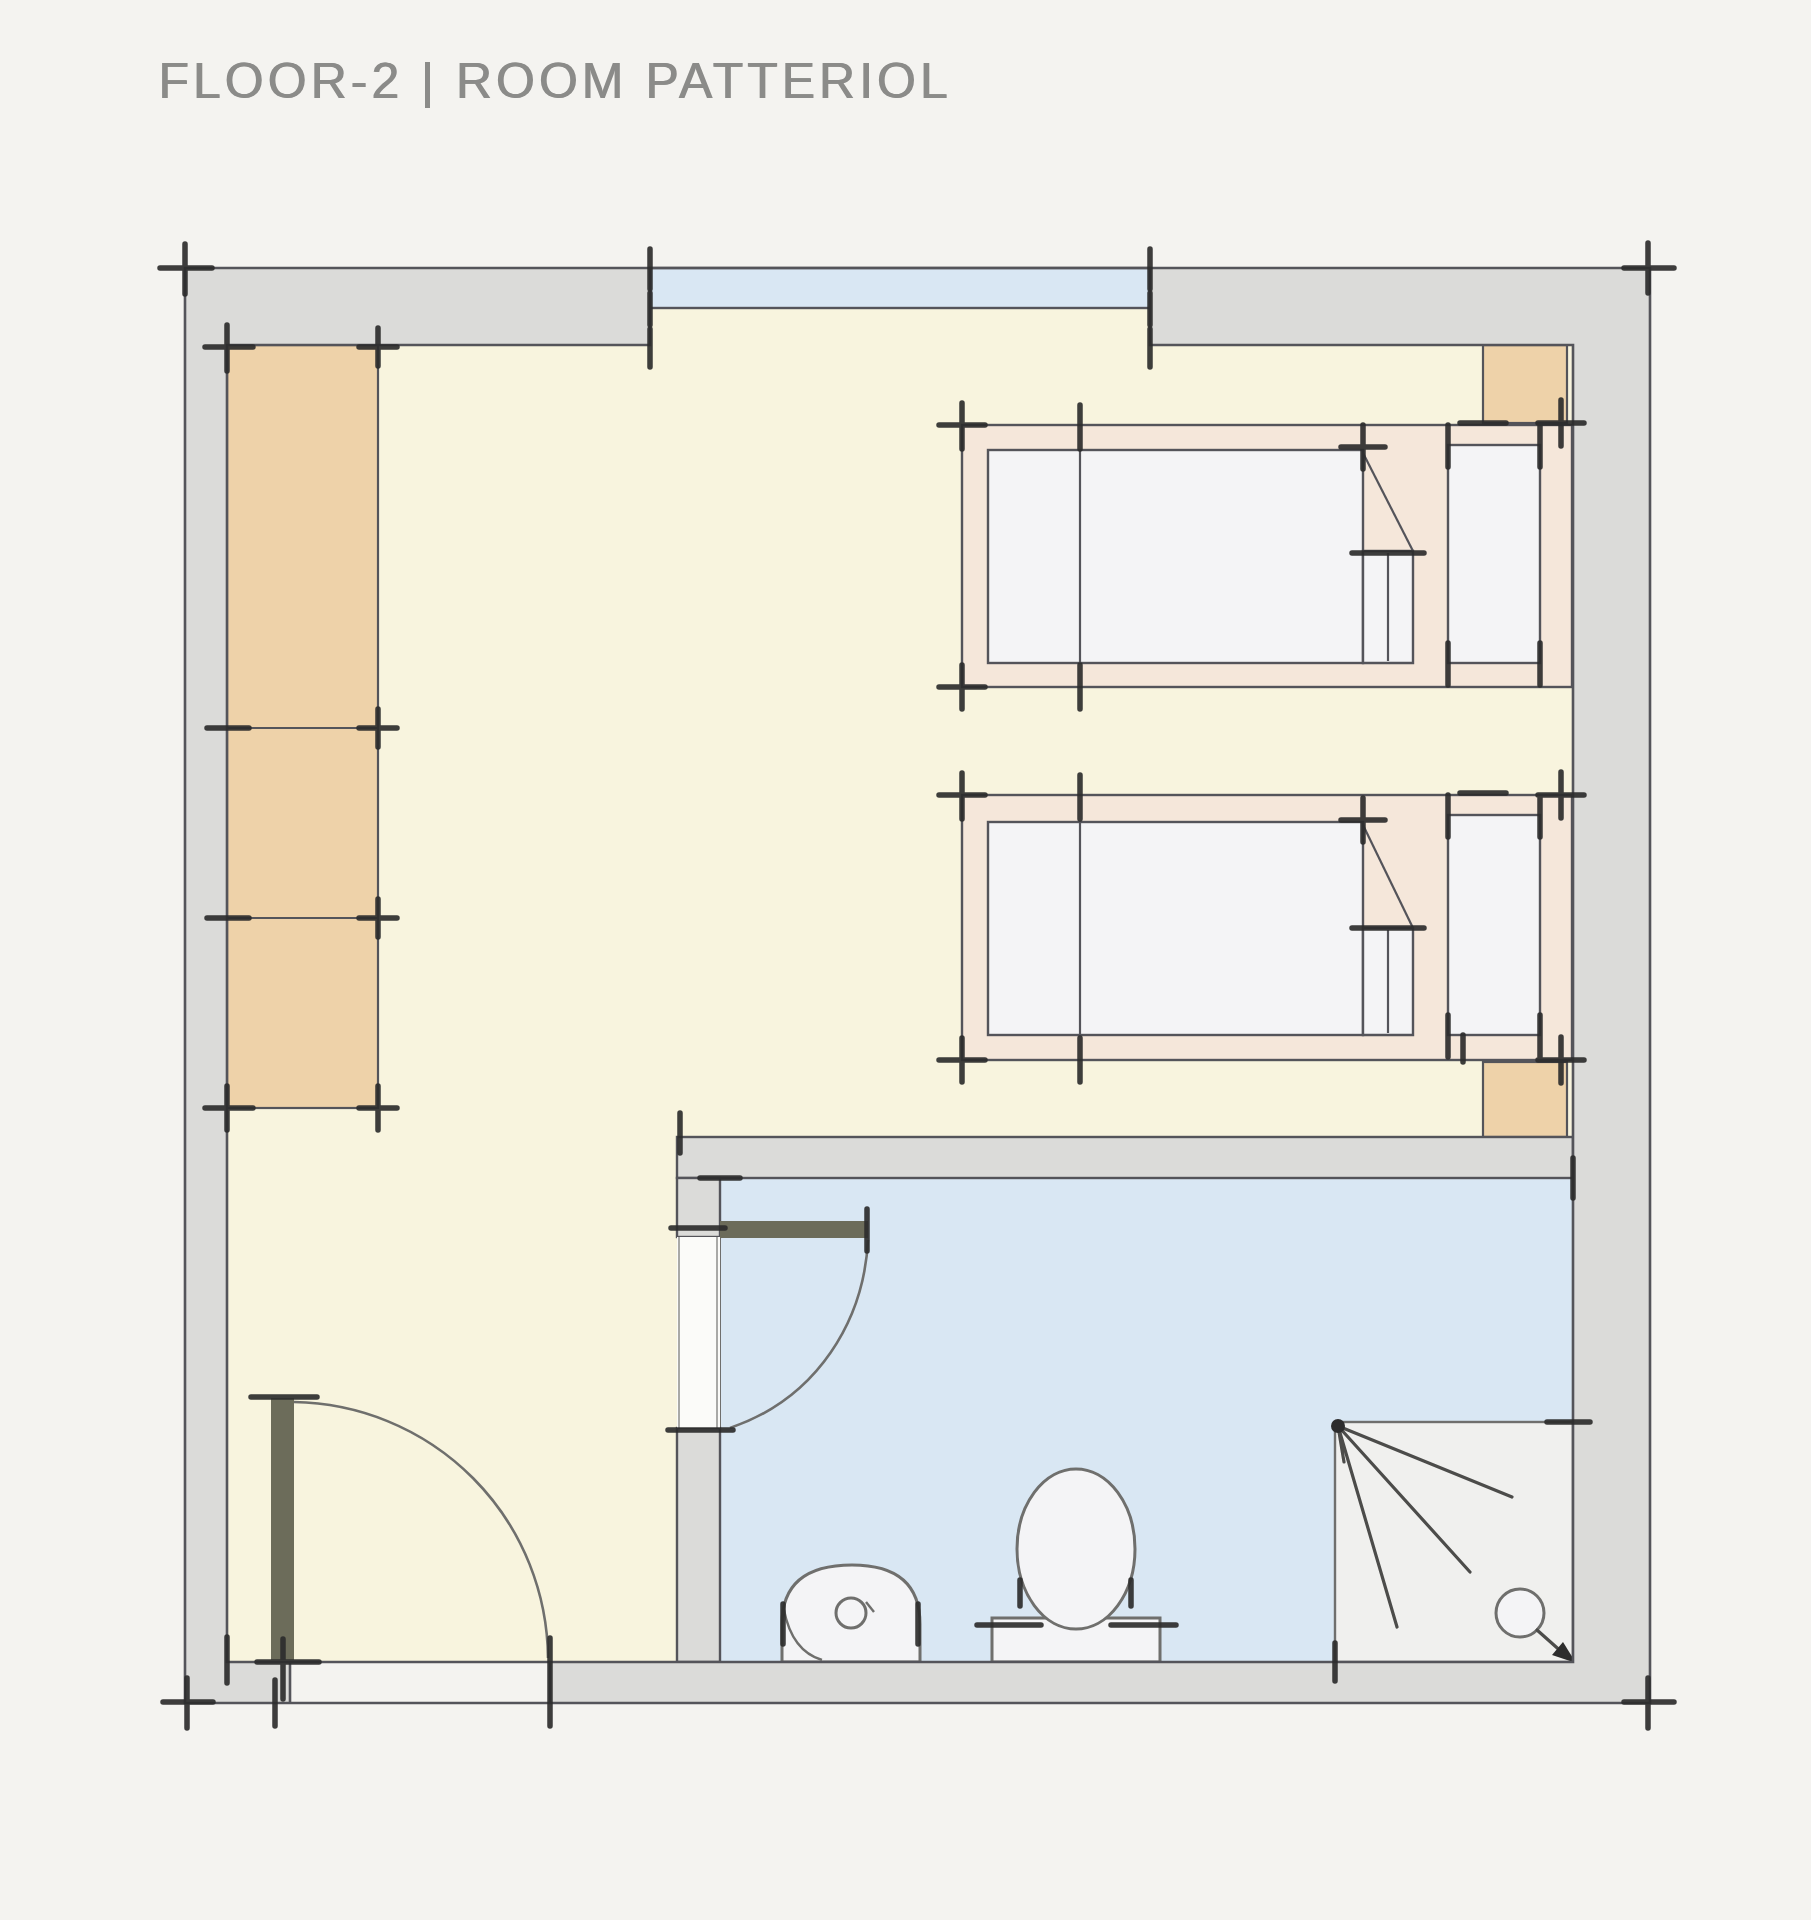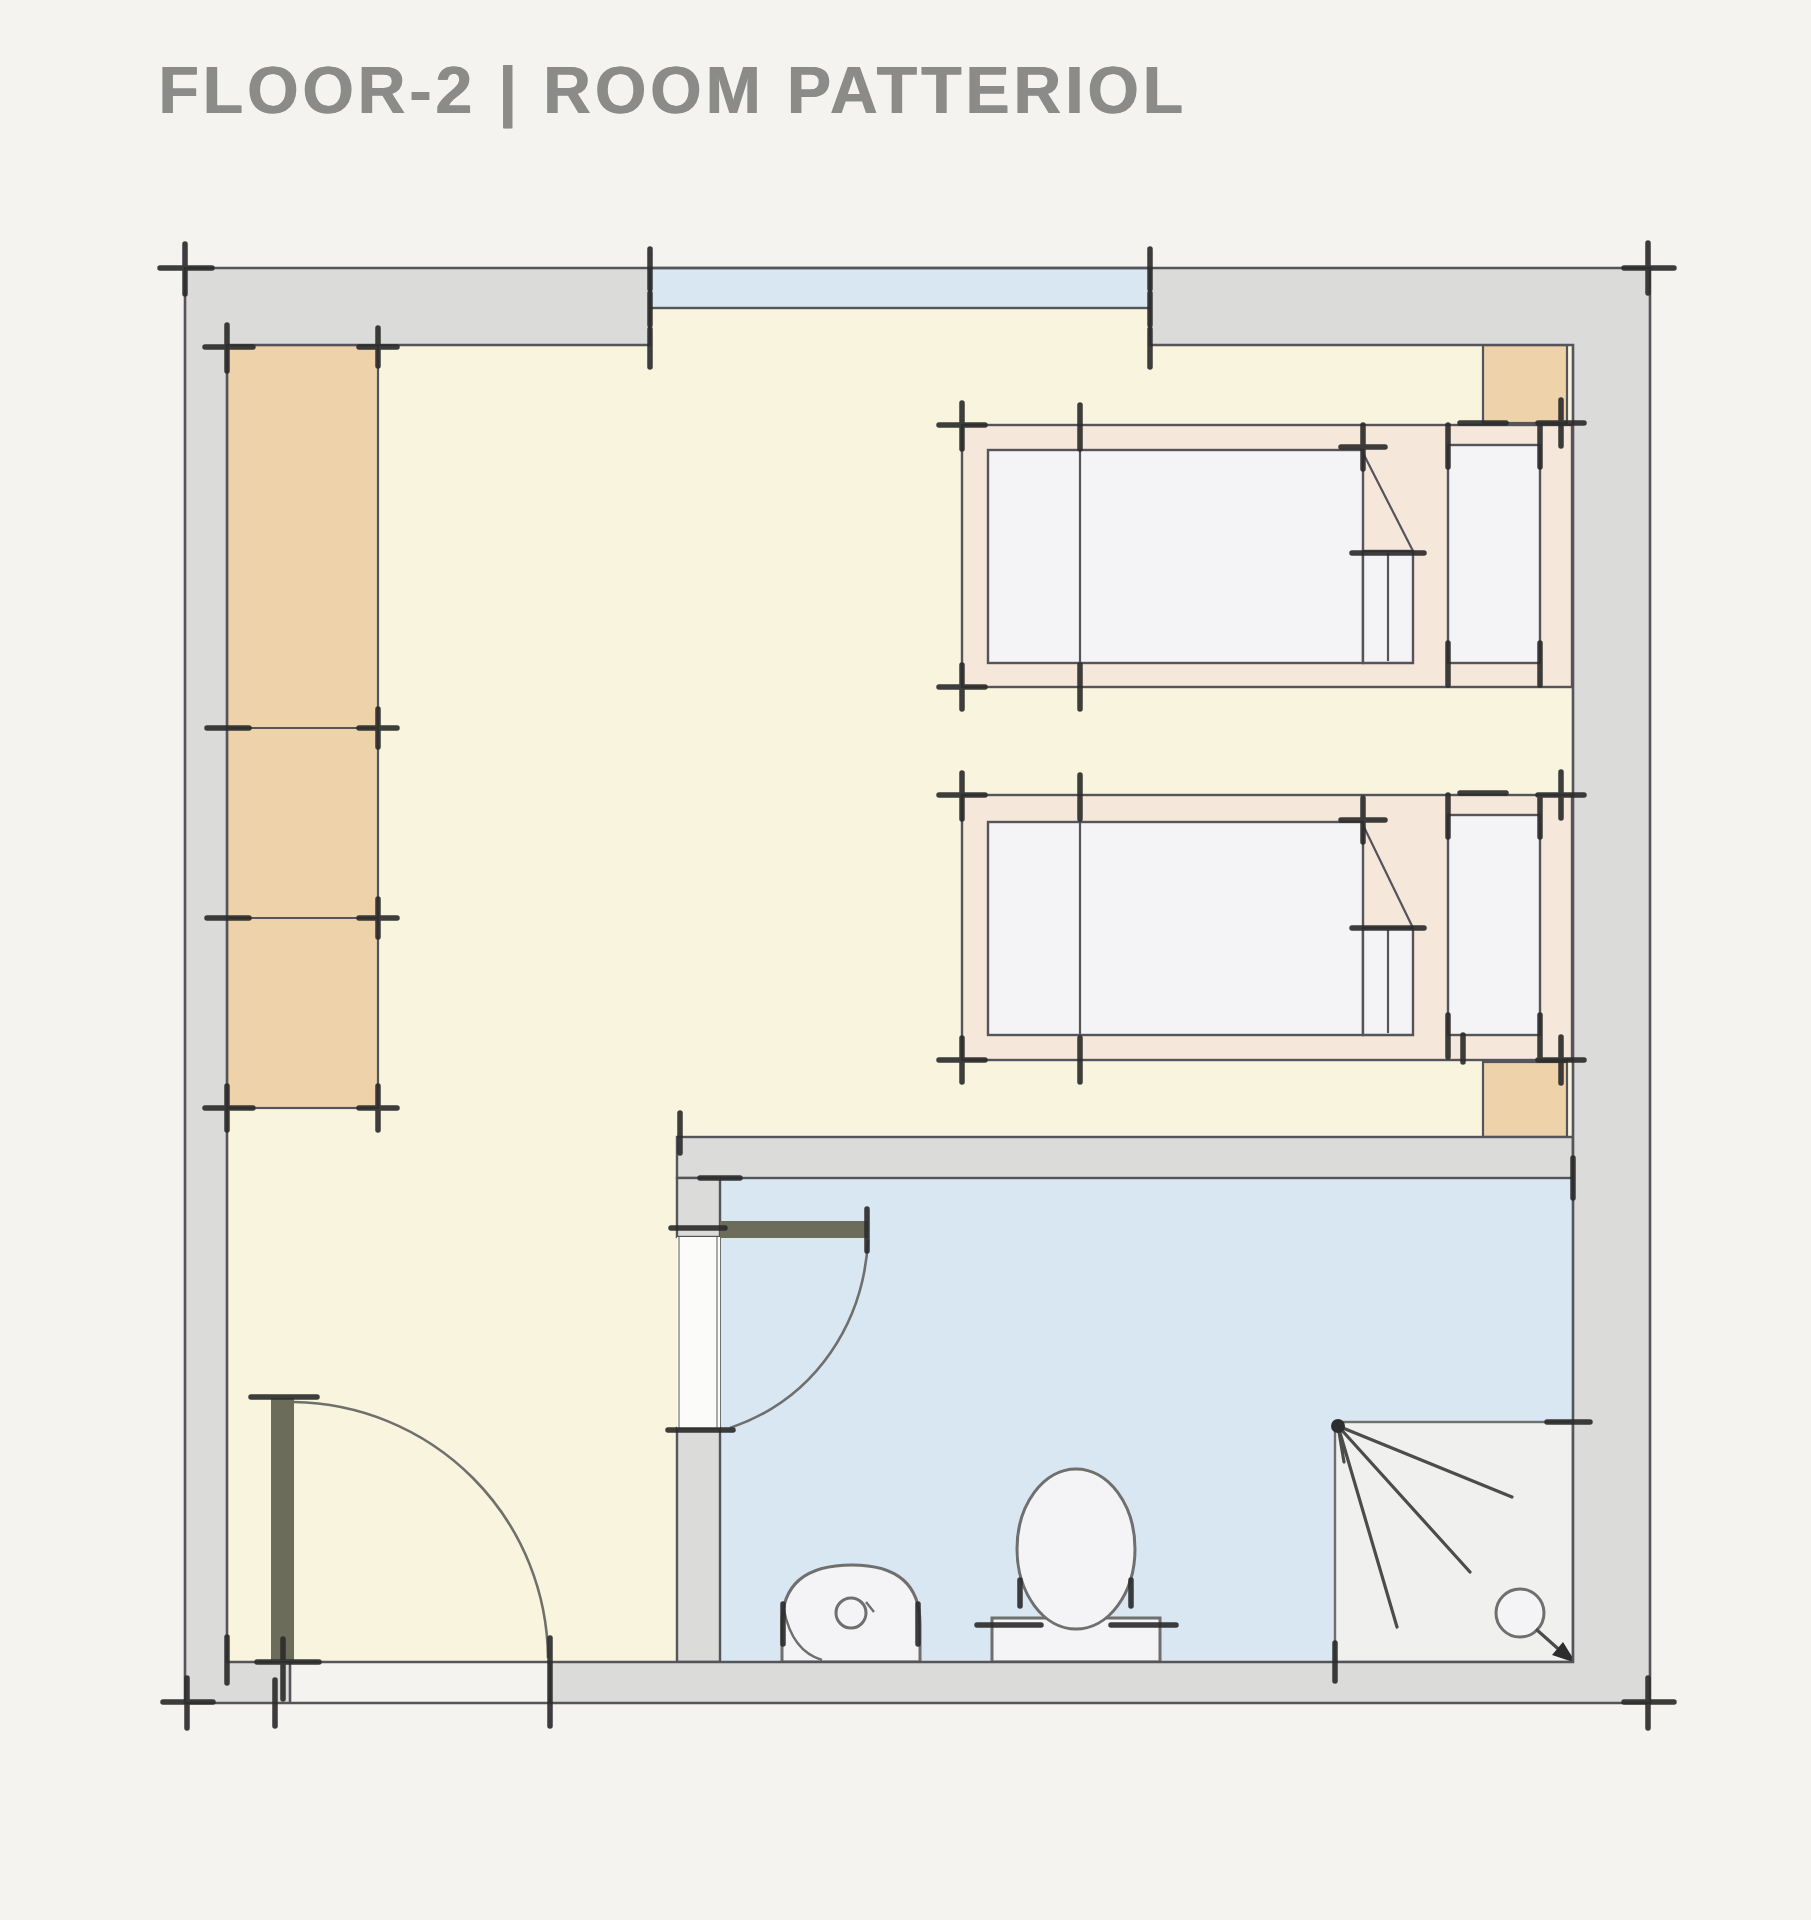--- a/index.html
+++ b/index.html
@@ -5,21 +5,21 @@
   :root{
     --paper:#f4f3f0; --wall-fill:#dbdbd9; --line:#54545a; --room-floor:#f8f4de;
     --water-blue:#d9e7f3; --wardrobe-tan:#eed2a9; --bed-frame:#f5e7da;
     --mattress-white:#f4f4f6; --shower-floor:#f0f0ee; --door-leaf:#6c6c5a;
     --gap-white:#fbfbf9; --tick:#2d2d2d; --fixture-line:#6f6f6d;
     --spray-line:#4c4c4a; --title-text:#8b8b89;
   }
   html,body{margin:0;padding:0;background:#e9e8e5;}
   .stage{position:relative;width:1811px;height:1920px;background:var(--paper,#f4f3f0);
          overflow:hidden;font-family:"Liberation Sans",sans-serif;}
-  .plan-title{position:absolute;left:158px;top:52px;font-size:66px;font-weight:bold;
+  .plan-title{position:absolute;left:158px;top:52px;font-size:50px;font-weight:normal;
               letter-spacing:4px;color:var(--title-text,#8b8b89);white-space:nowrap;
               text-shadow:1px 0 0 currentColor;}
   svg{position:absolute;left:0;top:0;}
   .wall{fill:var(--wall-fill,#dbdbd9);stroke:var(--line,#54545a);stroke-width:2.6;fill-rule:evenodd;}
   .iwall{fill:var(--wall-fill,#dbdbd9);stroke:var(--line,#54545a);stroke-width:2.4;}
   .room{fill:var(--room-floor,#f8f4de);stroke:none;}
   .waterA{fill:var(--water-blue,#d9e7f3);stroke:var(--line,#54545a);stroke-width:2.4;}
   .waterB{fill:var(--water-blue,#d9e7f3);stroke:var(--fixture-line,#6f6f6d);stroke-width:2;}
   .tan{fill:var(--wardrobe-tan,#eed2a9);stroke:var(--line,#54545a);stroke-width:2.2;}
   .frame{fill:var(--bed-frame,#f5e7da);stroke:var(--line,#54545a);stroke-width:2.4;}

